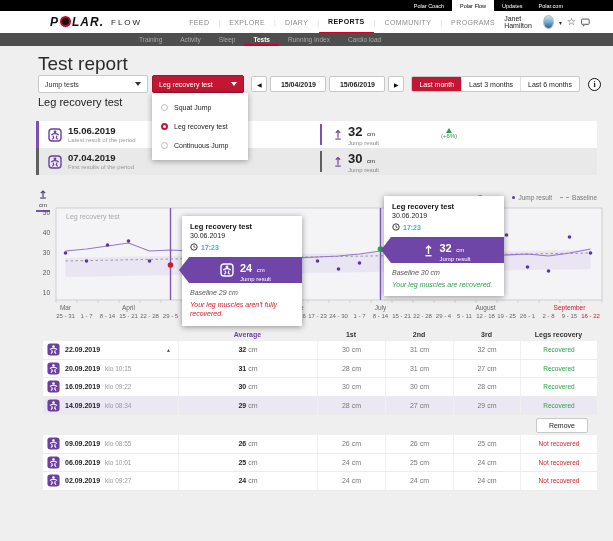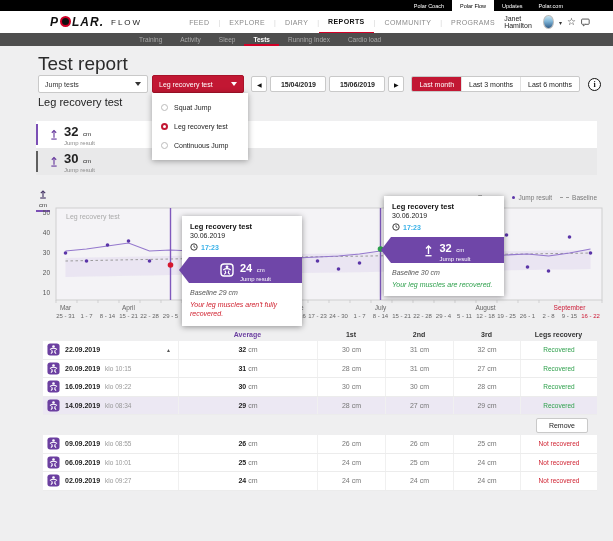--- a/index.html
+++ b/index.html
@@ -217,38 +217,62 @@
       <span>Leg recovery test</span>
     </div>
     <div class="dd-option">
       <span class="radio"></span>
       <span>Continuous Jump</span>
     </div>
   </div>
 
 <div class="cards" id="cards">
     <div class="card-row">
+      <div class="card-left">
+        <svg width="14" height="14" viewBox="0 0 14 14">
+          <rect x="1" y="1" width="12" height="12" rx="3" fill="none" stroke="#6b3fa0" stroke-width="1.4"></rect>
+          <circle cx="7" cy="3.8" r="1.4" fill="#6b3fa0"></circle>
+          <path d="M3.2 7 Q7 4.4 10.8 7" stroke="#6b3fa0" fill="none" stroke-width="1.2"></path>
+          <path d="M5.1 7.6 L5.7 9.8 L4.2 11.4 M8.9 7.6 L8.3 9.8 L9.8 11.4" stroke="#6b3fa0" fill="none" stroke-width="1.2"></path>
+        </svg>
+        <div>
+          <div class="card-date">15.06.2019</div>
+          <div class="card-caption">Latest result of the period</div>
+        </div>
+      </div>
       <div class="card-divider"></div>
       <div class="card-right">
         <svg width="8" height="11" viewBox="0 0 10 14">
           <path d="M5 2 L5 11" stroke="#6b3fa0" stroke-width="1.5" fill="none"></path>
           <path d="M2.2 4.8 L5 2 L7.8 4.8" stroke="#6b3fa0" stroke-width="1.5" fill="none"></path>
           <path d="M1.6 12.8 L8.4 12.8" stroke="#6b3fa0" stroke-width="1.5"></path>
         </svg>
         <div class="val-block">
           <div><span class="val-big">32</span> <span class="val-unit">cm</span></div>
           <div class="val-label">Jump result</div>
         </div>
         <div class="delta">
           <div class="delta-arrow"></div>
           <div class="delta-text">(+6%)</div>
         </div>
       </div>
     </div>
     <div class="card-row second">
+      <div class="card-left">
+        <svg width="14" height="14" viewBox="0 0 14 14">
+          <rect x="1" y="1" width="12" height="12" rx="3" fill="none" stroke="#6b3fa0" stroke-width="1.4"></rect>
+          <circle cx="7" cy="3.8" r="1.4" fill="#6b3fa0"></circle>
+          <path d="M3.2 7 Q7 4.4 10.8 7" stroke="#6b3fa0" fill="none" stroke-width="1.2"></path>
+          <path d="M5.1 7.6 L5.7 9.8 L4.2 11.4 M8.9 7.6 L8.3 9.8 L9.8 11.4" stroke="#6b3fa0" fill="none" stroke-width="1.2"></path>
+        </svg>
+        <div>
+          <div class="card-date">07.04.2019</div>
+          <div class="card-caption">First results of the period</div>
+        </div>
+      </div>
       <div class="card-divider"></div>
       <div class="card-right">
         <svg width="8" height="11" viewBox="0 0 10 14">
           <path d="M5 2 L5 11" stroke="#6b3fa0" stroke-width="1.5" fill="none"></path>
           <path d="M2.2 4.8 L5 2 L7.8 4.8" stroke="#6b3fa0" stroke-width="1.5" fill="none"></path>
           <path d="M1.6 12.8 L8.4 12.8" stroke="#6b3fa0" stroke-width="1.5"></path>
         </svg>
         <div class="val-block">
           <div><span class="val-big">30</span> <span class="val-unit">cm</span></div>
           <div class="val-label">Jump result</div>

